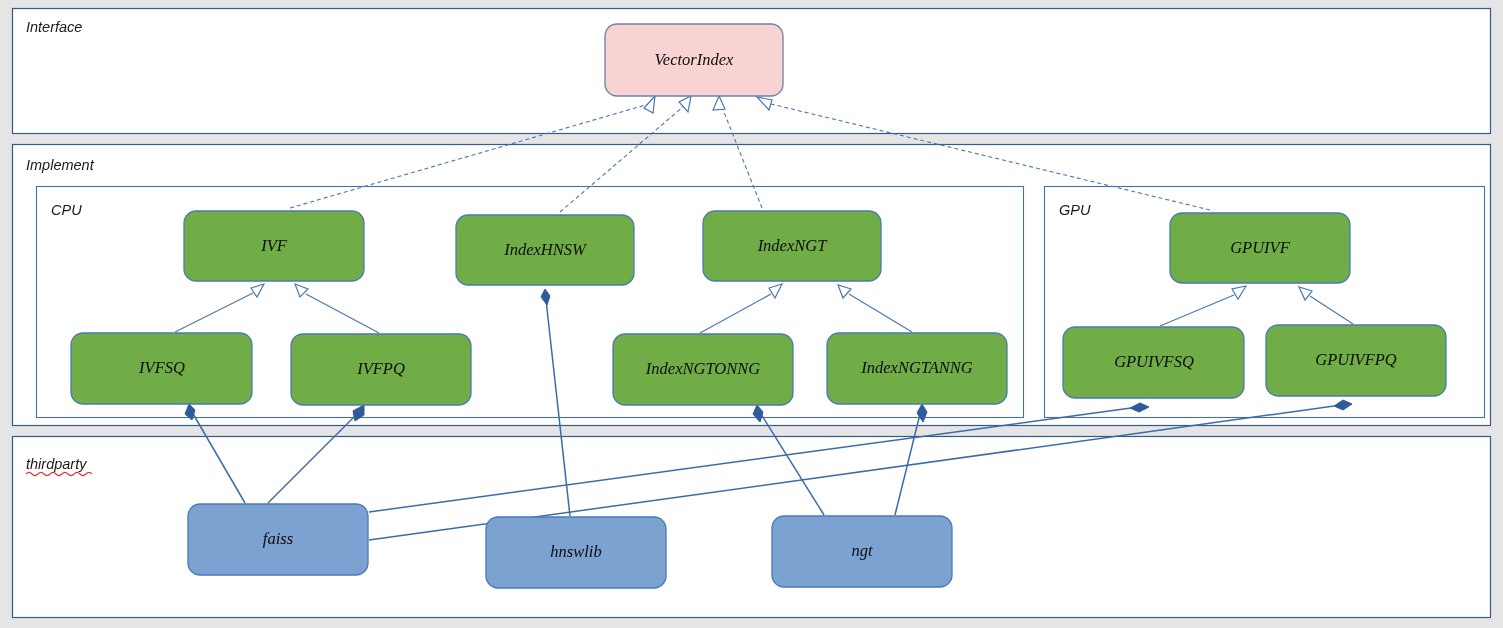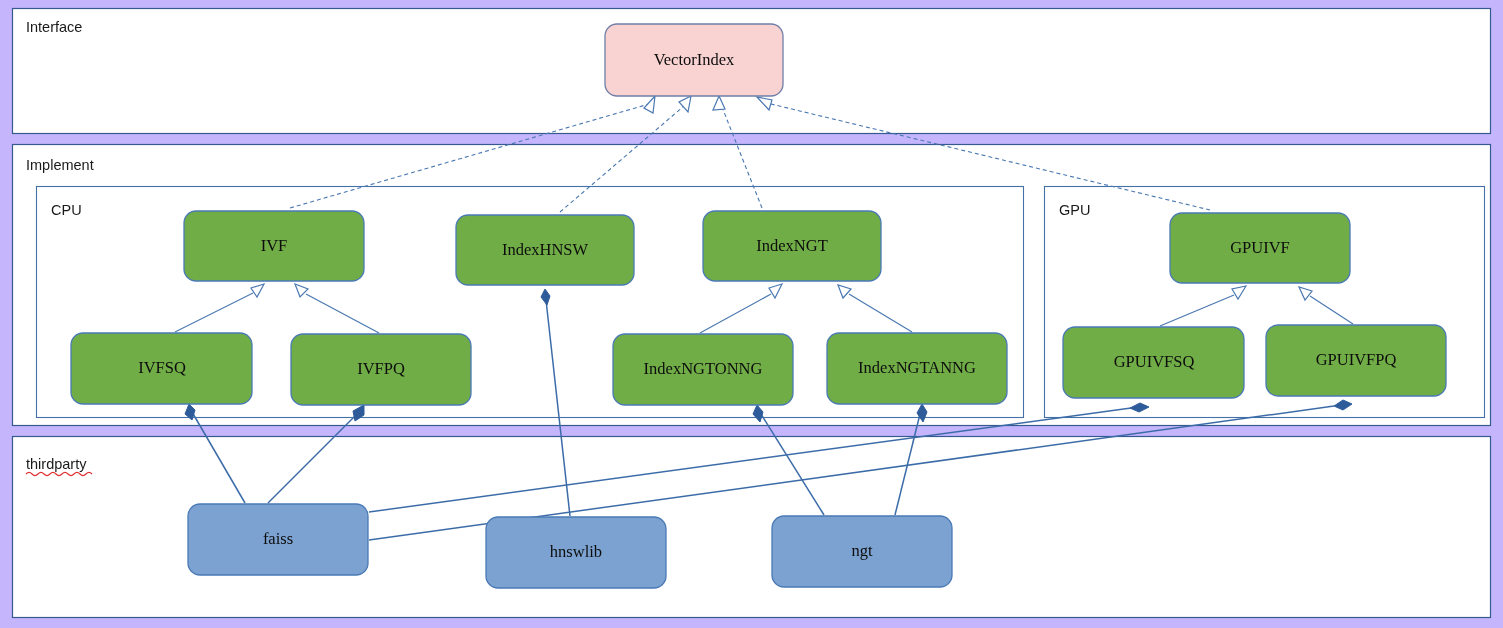--- a/index.html
+++ b/index.html
@@ -4,23 +4,24 @@
 <style>
   html, body {
     margin: 0;
     padding: 0;
     background: #ffffff;
   }
   #diagram-root {
     position: relative;
     width: 1503px;
     height: 628px;
-    background: #c4b5fd;
+    background: #e5e5e5;
     font-family: "Liberation Sans", sans-serif;
     overflow: hidden;
+    font-style: italic;
   }
   svg#canvas {
     position: absolute;
     top: 0;
     left: 0;
     width: 1503px;
     height: 628px;
     display: block;
   }
   .container-rect {

